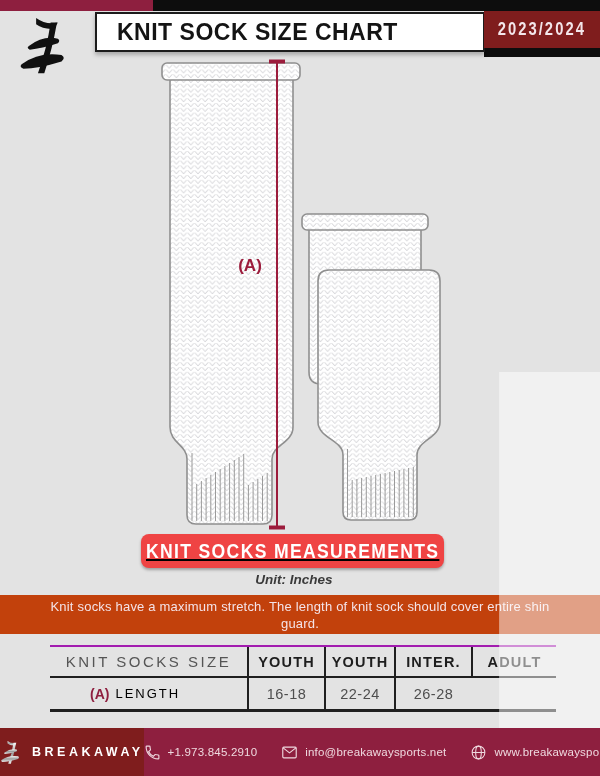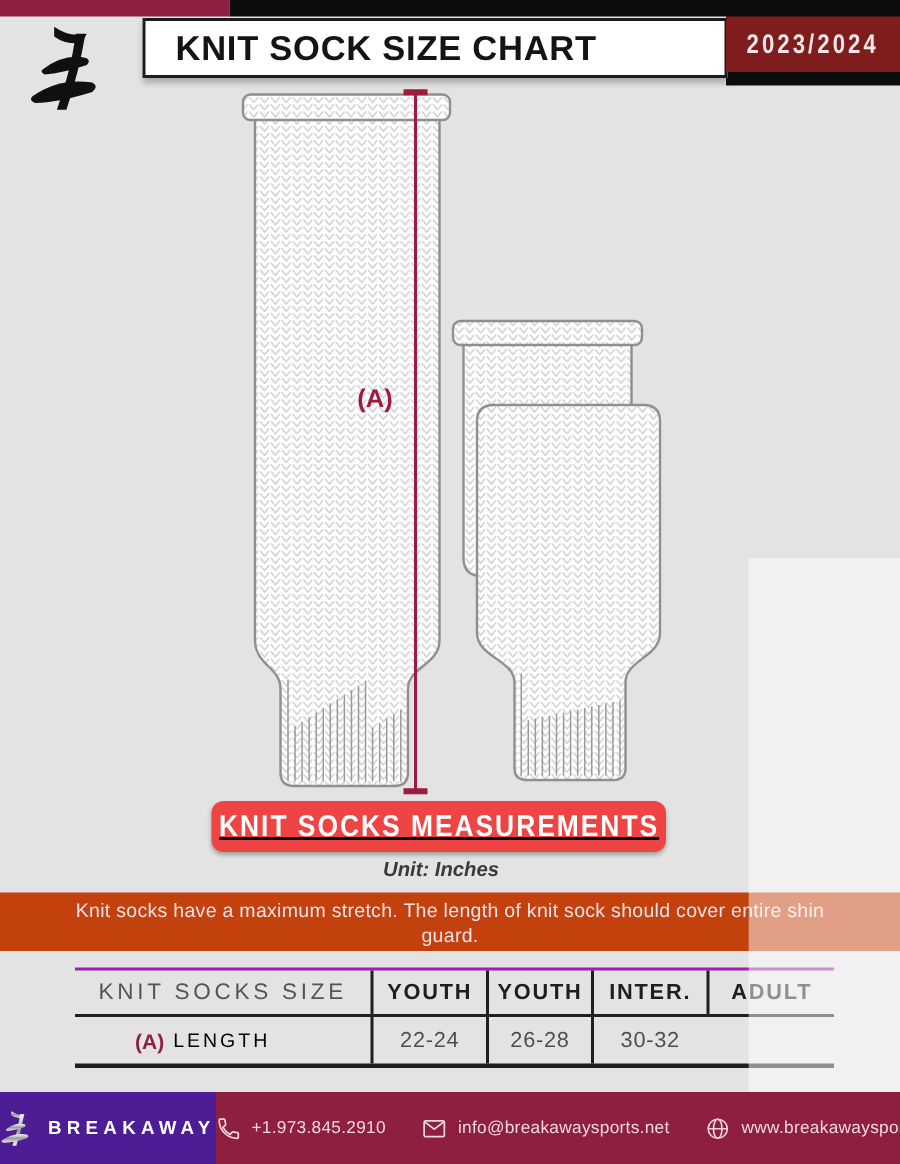--- a/index.html
+++ b/index.html
@@ -48,21 +48,21 @@
   .st-sep{border-left:2px solid #1F1F1F;}
   .st-size-label{font-size:15px;letter-spacing:2.5px;color:#555555;}
   .st-col{font-size:14.5px;font-weight:700;letter-spacing:1.2px;color:#1E1E1E;}
   .st-val{font-size:14.5px;color:#4E4E4E;letter-spacing:.5px;}
   .st-rowlabel{justify-content:flex-start;padding-left:40px;}
   .st-key{font-size:14px;font-weight:800;color:#8E1F3F;margin-right:6px;}
   .st-measure{font-size:13px;font-weight:500;letter-spacing:2px;color:#000000;}
 
   
   .footer{position:absolute;left:0;top:728px;width:600px;height:48px;display:flex;z-index:6;}
-  .footer-black{width:163px;height:100%;background:#4c1d95;display:flex;align-items:center;
+  .footer-black{width:163px;height:100%;background:#7f1d1d;display:flex;align-items:center;
                 justify-content:center;gap:8px;}
   .footer-brand{font-size:12.5px;font-weight:700;letter-spacing:3.5px;color:#FFFFFF;}
   .footer-red{flex:1;background:#8E1F3F;display:flex;align-items:center;justify-content:center;gap:24px;}
   .contact{display:flex;align-items:center;gap:7px;}
   .contact span{font-size:11.5px;color:#EFD9DF;letter-spacing:.2px;white-space:nowrap;}
   .cicon{width:17px;height:17px;flex:0 0 auto;}
 </style>
 </head>
 <body>
 
@@ -176,23 +176,23 @@
     <div class="st-cell st-head st-size-label">KNIT SOCKS SIZE</div>
     <div class="st-cell st-head st-sep st-col">YOUTH</div>
     <div class="st-cell st-head st-sep st-col">YOUTH</div>
     <div class="st-cell st-head st-sep st-col">INTER.</div>
     <div class="st-cell st-head st-sep st-col">ADULT</div>
 
     <div class="st-cell st-rowlabel">
       <span class="st-key">(A)</span>
       <span class="st-measure">LENGTH</span>
     </div>
+    <div class="st-cell st-sep st-val">16-18</div>
     <div class="st-cell st-sep st-val">22-24</div>
     <div class="st-cell st-sep st-val">26-28</div>
-    <div class="st-cell st-sep st-val">30-32</div>
   </div>
 
   <div class="footer">
     <div class="footer-black">
       <svg width="24" height="27" viewBox="0 0 64 68">
         <defs>
           <linearGradient id="silver" x1="0" y1="0" x2="0" y2="1">
             <stop offset="0" stop-color="#FAFAFA"></stop>
             <stop offset="0.5" stop-color="#9B9B9B"></stop>
             <stop offset="1" stop-color="#E8E8E8"></stop>

